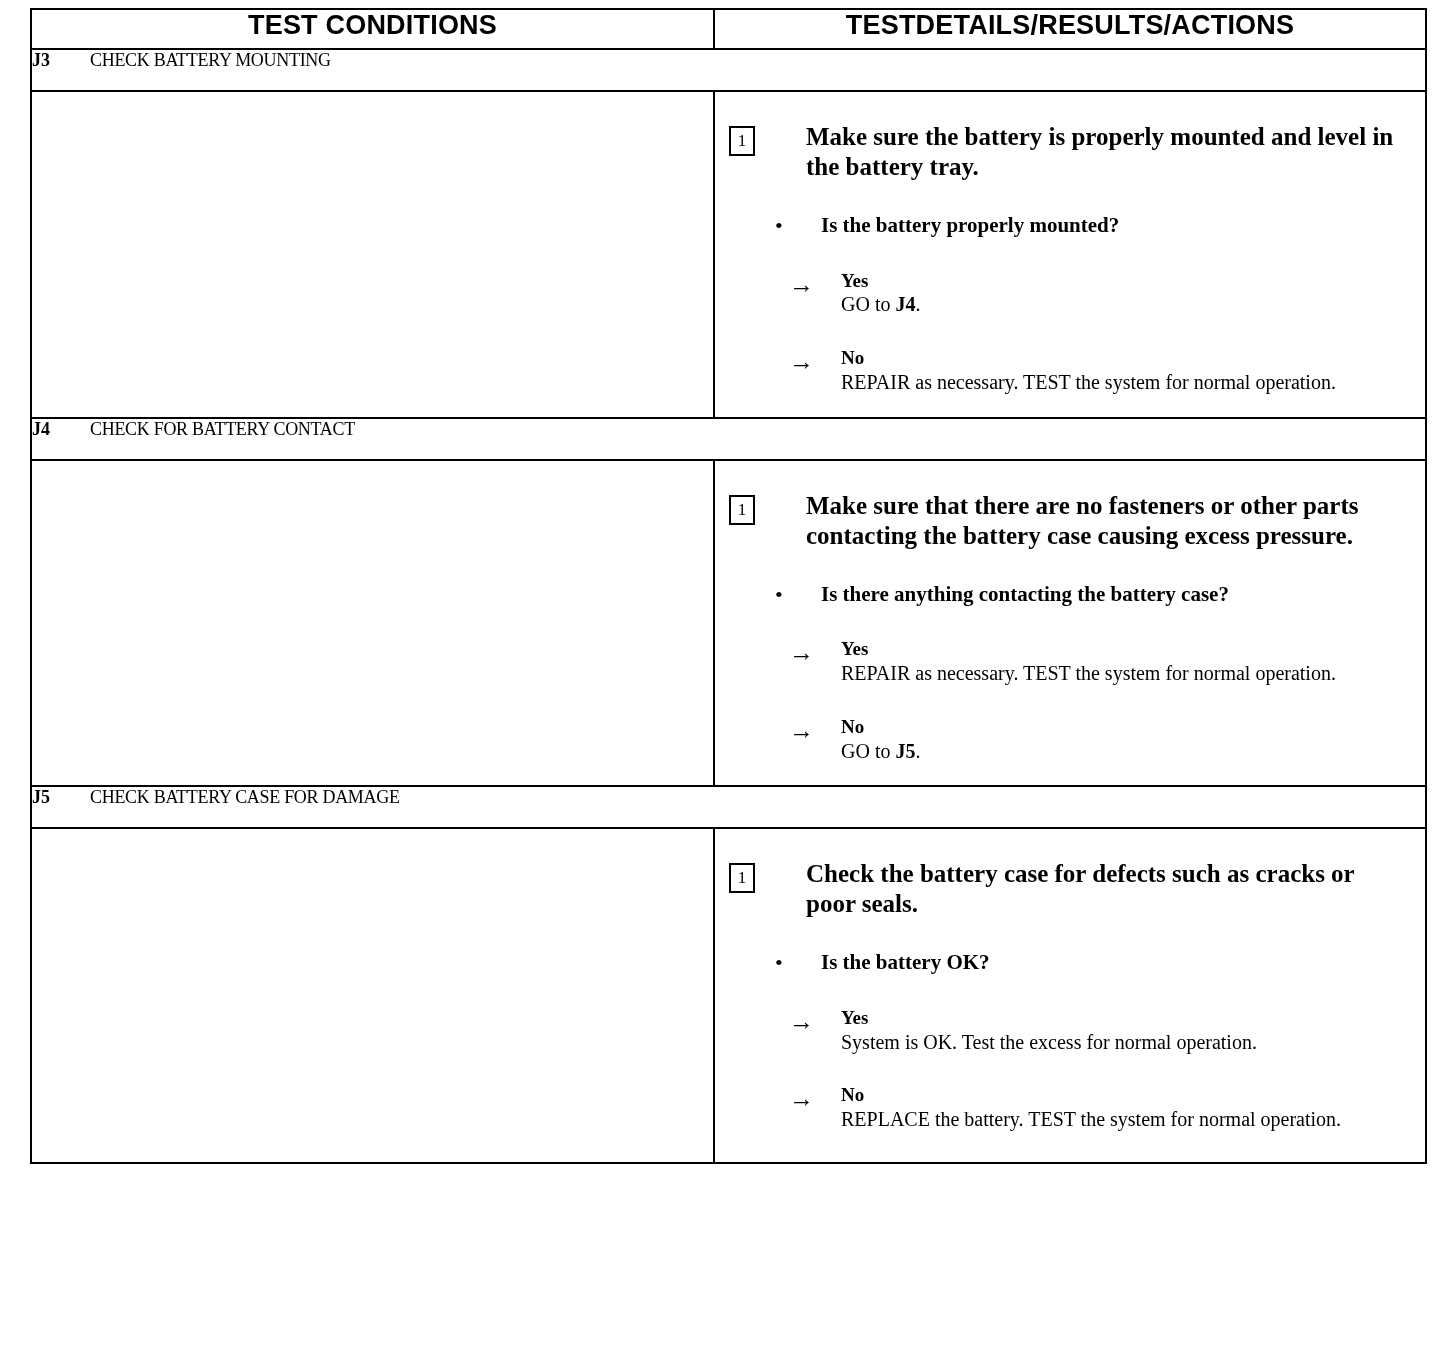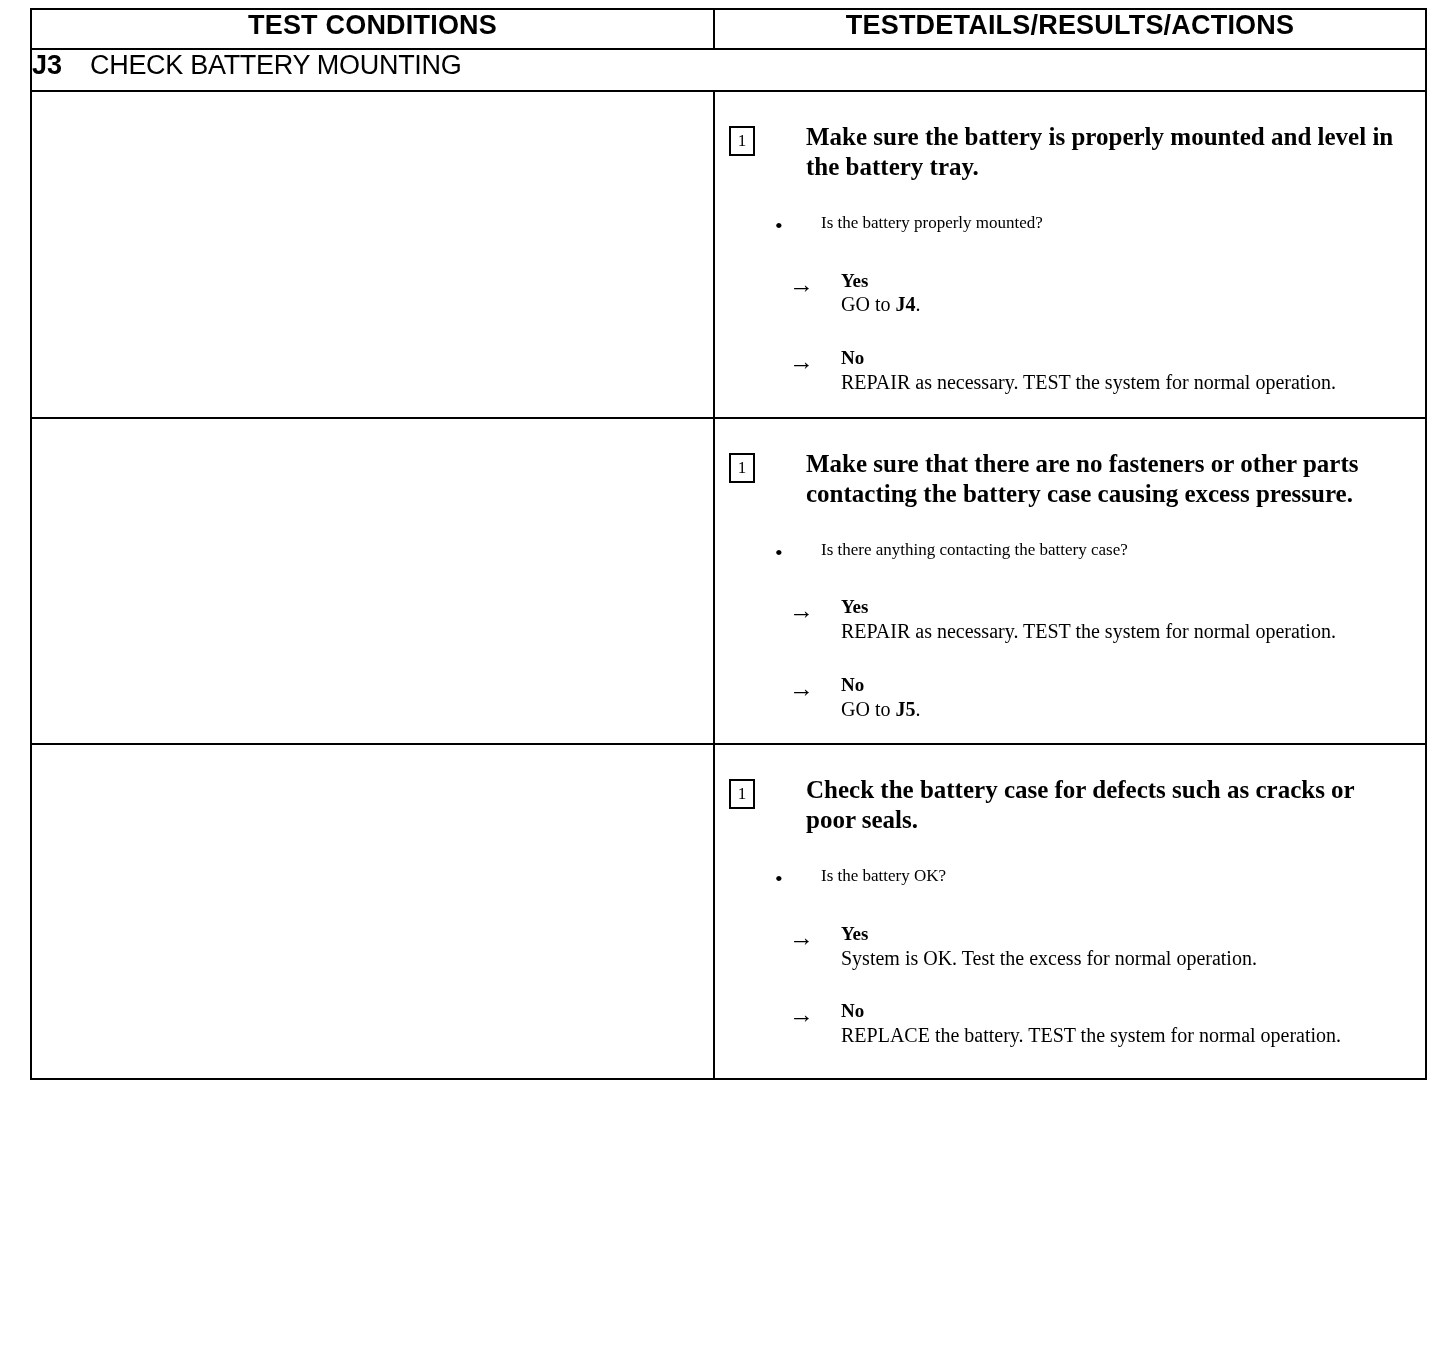--- a/index.html
+++ b/index.html
@@ -48,22 +48,22 @@
     font-size: 27px;
     letter-spacing: 0.2px;
     padding: 2px 0 4px 0;
   }
 
   
   .step-head {
     height: 40px;
     vertical-align: middle;
     padding: 2px 0 4px 8px;
-    font-family: Liberation Sans, sans-serif;
-    font-size: 27px;
+    font-family: Liberation Serif, serif;
+    font-size: 18px;
     white-space: nowrap;
   }
   .step-id {
     font-weight: bold;
     display: inline-block;
     min-width: 58px;
   }
   .step-title {
     font-weight: normal;
     letter-spacing: -0.3px;
@@ -116,22 +116,23 @@
     margin: 30px 0 0 46px;
   }
   .bullet {
     flex: 0 0 auto;
     width: 46px;
     font-size: 22px;
     line-height: 1.25;
   }
   .question-text {
     flex: 1 1 auto;
-    font-size: 17px;
+    font-size: 21px;
     line-height: 1.25;
+    font-weight: bold;
   }
 
   
   .answer-row {
     display: flex;
     align-items: flex-start;
     margin: 30px 0 0 60px;
   }
   .arrow {
     flex: 0 0 auto;
@@ -211,20 +212,25 @@
                 <div class="answer-label">No</div>
                 <div class="answer-action"><span>REPAIR as necessary. TEST the system for normal operation.</span><b></b><span></span></div>
               </div>
             </div>
 
           </div>
         </td>
       </tr>
 
       <tr>
+        <td class="step-head" colspan="2">
+          <span class="step-id">J4</span><span class="step-title">CHECK FOR BATTERY CONTACT</span>
+        </td>
+      </tr>
+      <tr>
         <td class="cond-cell">
           <div class="cell-inner">&nbsp;</div>
         </td>
         <td class="details-cell">
           <div class="cell-inner">
 
             <div class="step-line">
               <div class="num-box">1</div>
               <div class="step-text">Make sure that there are no fasteners or other parts contacting the battery case causing excess pressure.</div>
             </div>
@@ -248,20 +254,25 @@
                 <div class="answer-label">No</div>
                 <div class="answer-action"><span>GO to </span><b>J5</b><span>.</span></div>
               </div>
             </div>
 
           </div>
         </td>
       </tr>
 
       <tr>
+        <td class="step-head" colspan="2">
+          <span class="step-id">J5</span><span class="step-title">CHECK BATTERY CASE FOR DAMAGE</span>
+        </td>
+      </tr>
+      <tr>
         <td class="cond-cell">
           <div class="cell-inner">&nbsp;</div>
         </td>
         <td class="details-cell">
           <div class="cell-inner">
 
             <div class="step-line">
               <div class="num-box">1</div>
               <div class="step-text">Check the battery case for defects such as cracks or poor seals.</div>
             </div>

